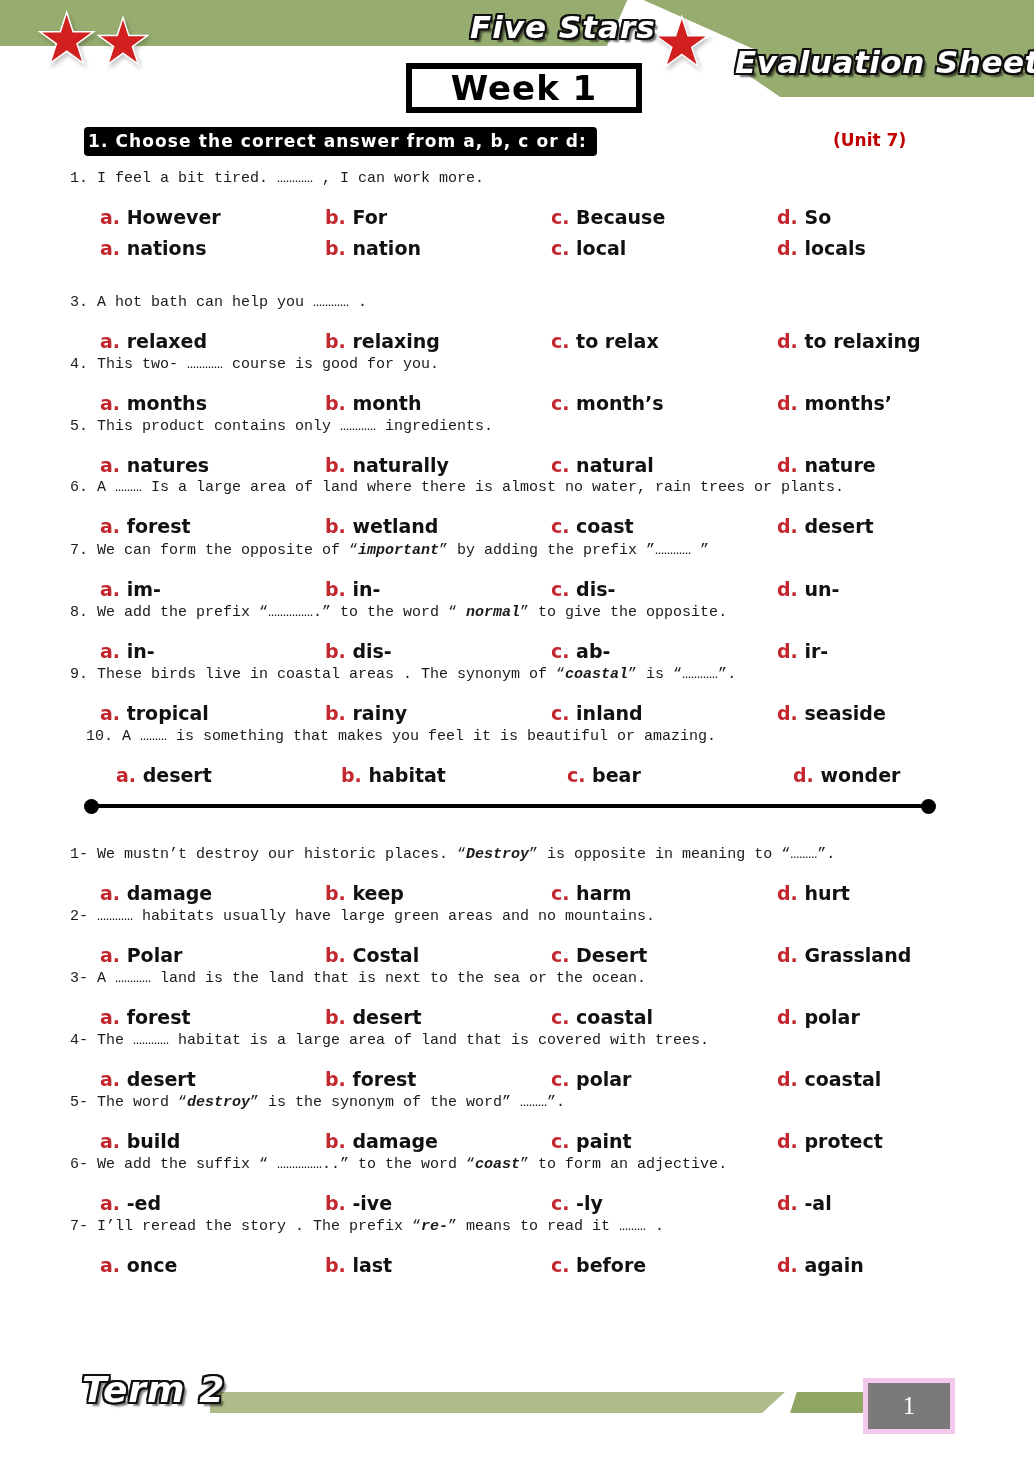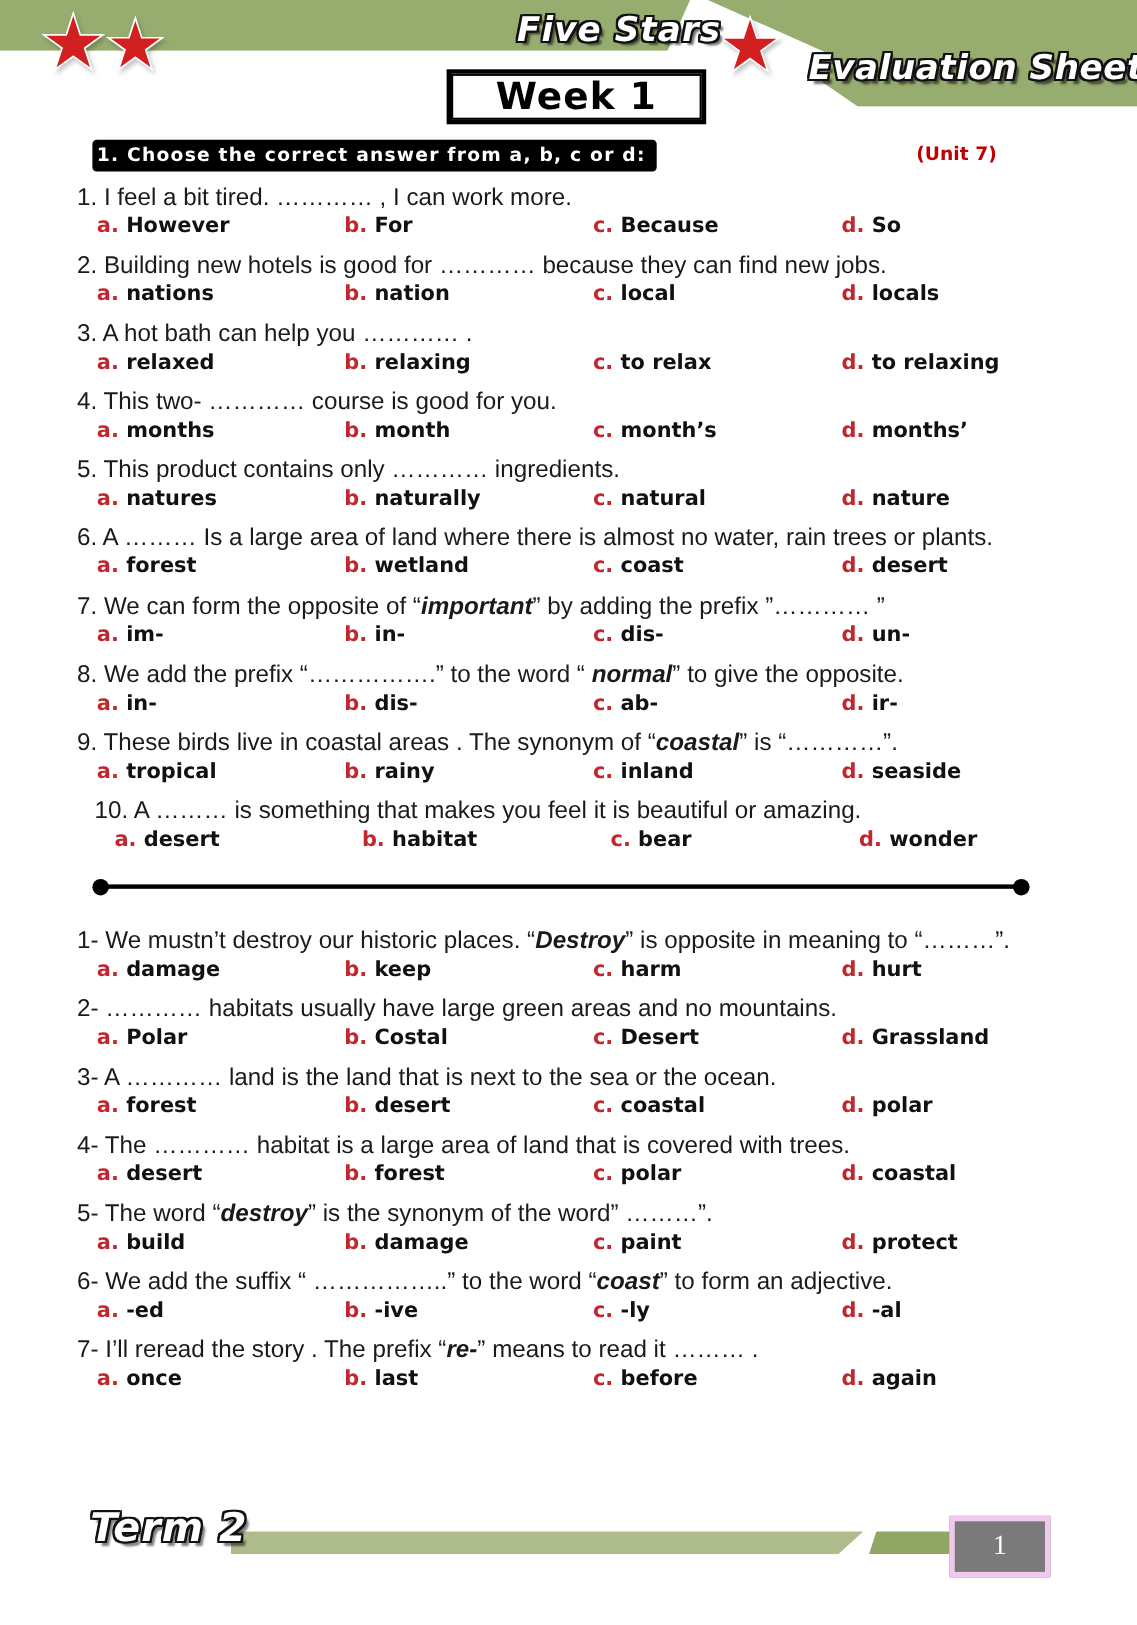--- a/index.html
+++ b/index.html
@@ -151,32 +151,32 @@
     font-weight: bold;
     font-family: "DejaVu Sans", sans-serif;
   }
 
   
   .qblock { position: absolute; left: 0; width: 1034px; }
   .qtext {
     position: relative;
     margin: 0;
     padding: 0 60px 0 88px;
-    font-size: 22px;
+    font-size: 15px;
     line-height: 31px;
     color: #1a1a1a;
-    font-family: Liberation Sans, sans-serif;
+    font-family: Liberation Mono, monospace;
     text-indent: -18px;
   }
   .qtext i { font-weight: bold; font-style: italic; }
 
   .options {
     position: relative;
     height: 30px;
-    margin: 0;
+    margin: 12px;
   }
   .opt {
     position: absolute;
     font-size: 19px;
     font-weight: bold;
     color: #111111;
     font-family: "DejaVu Sans", sans-serif;
     white-space: nowrap;
   }
   .opt .lt { color: #c1272d; }
@@ -299,21 +299,20 @@
       <div class="qblock" style="top: 163px;">
         <p class="qtext">1. I feel a bit tired. ………… , I can work more.</p>
         <div class="options">
           <div class="opt c0"><span class="lt">a.</span><span> However</span></div>
           <div class="opt c1"><span class="lt">b.</span><span> For</span></div>
           <div class="opt c2"><span class="lt">c.</span><span> Because</span></div>
           <div class="opt c3"><span class="lt">d.</span><span> So</span></div>
         </div>
       </div>
       <div class="qblock" style="top: 225px;">
-        <p class="qtext">2. Building new hotels is good for ………… because they can find new jobs.</p>
         <div class="options">
           <div class="opt c0"><span class="lt">a.</span><span> nations</span></div>
           <div class="opt c1"><span class="lt">b.</span><span> nation</span></div>
           <div class="opt c2"><span class="lt">c.</span><span> local</span></div>
           <div class="opt c3"><span class="lt">d.</span><span> locals</span></div>
         </div>
       </div>
       <div class="qblock" style="top: 287px;">
         <p class="qtext">3. A hot bath can help you ………… .</p>
         <div class="options">

